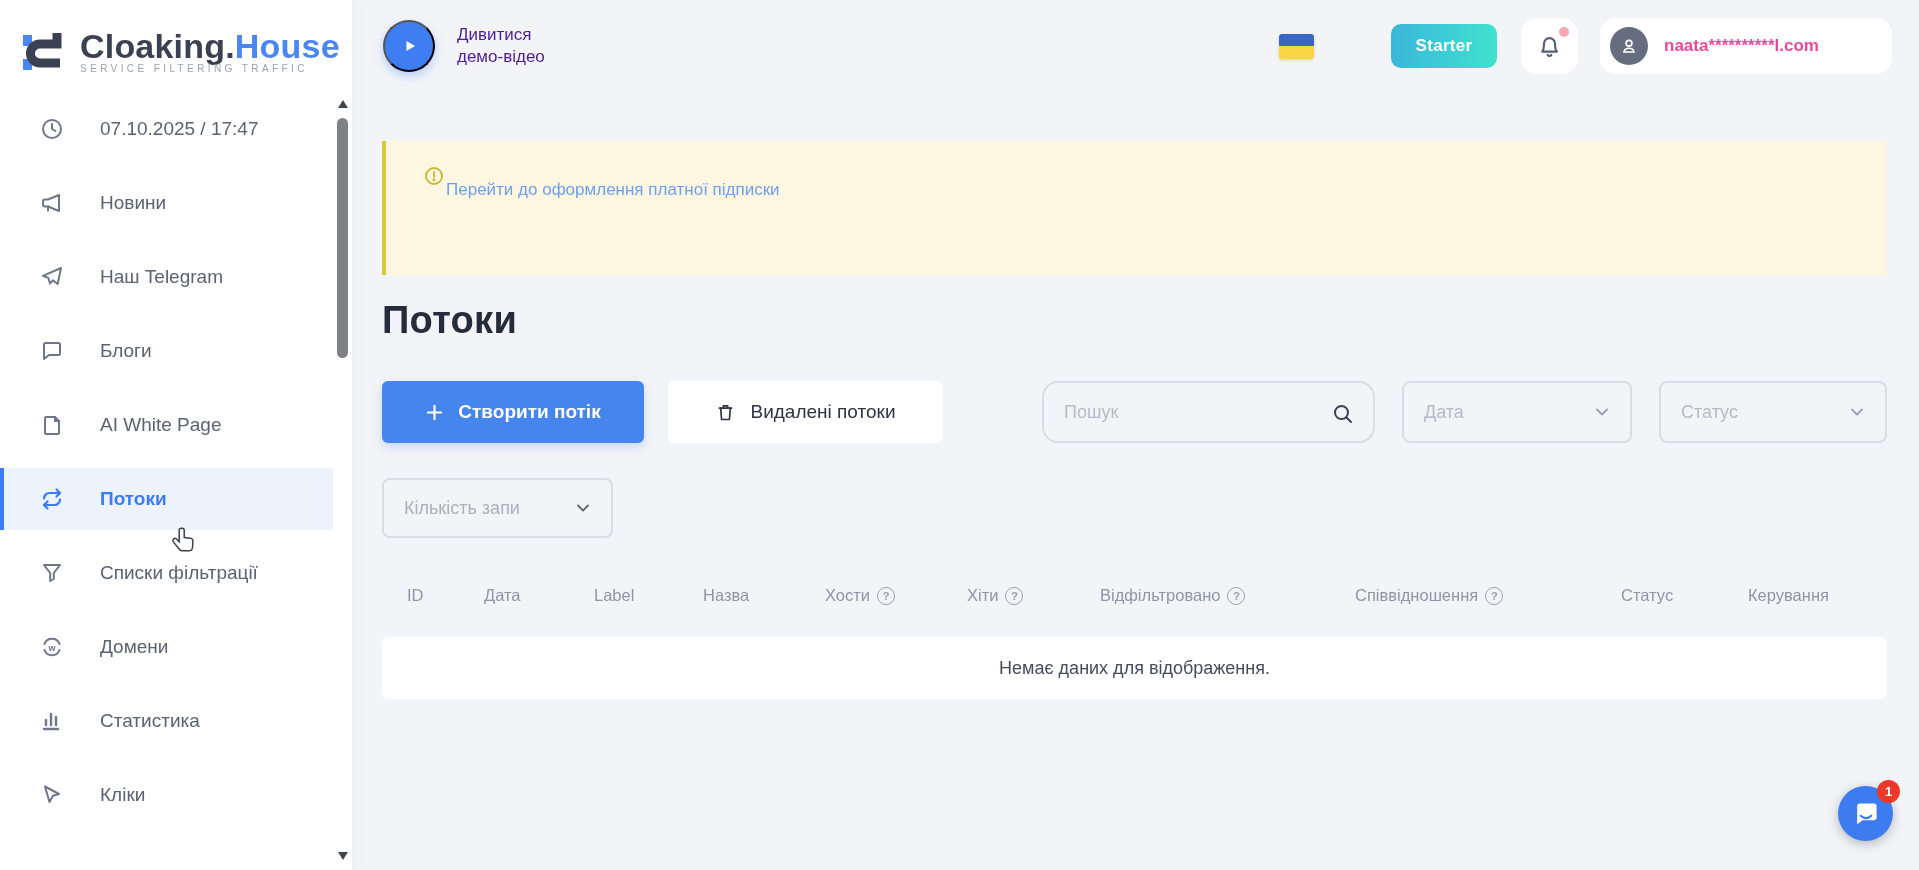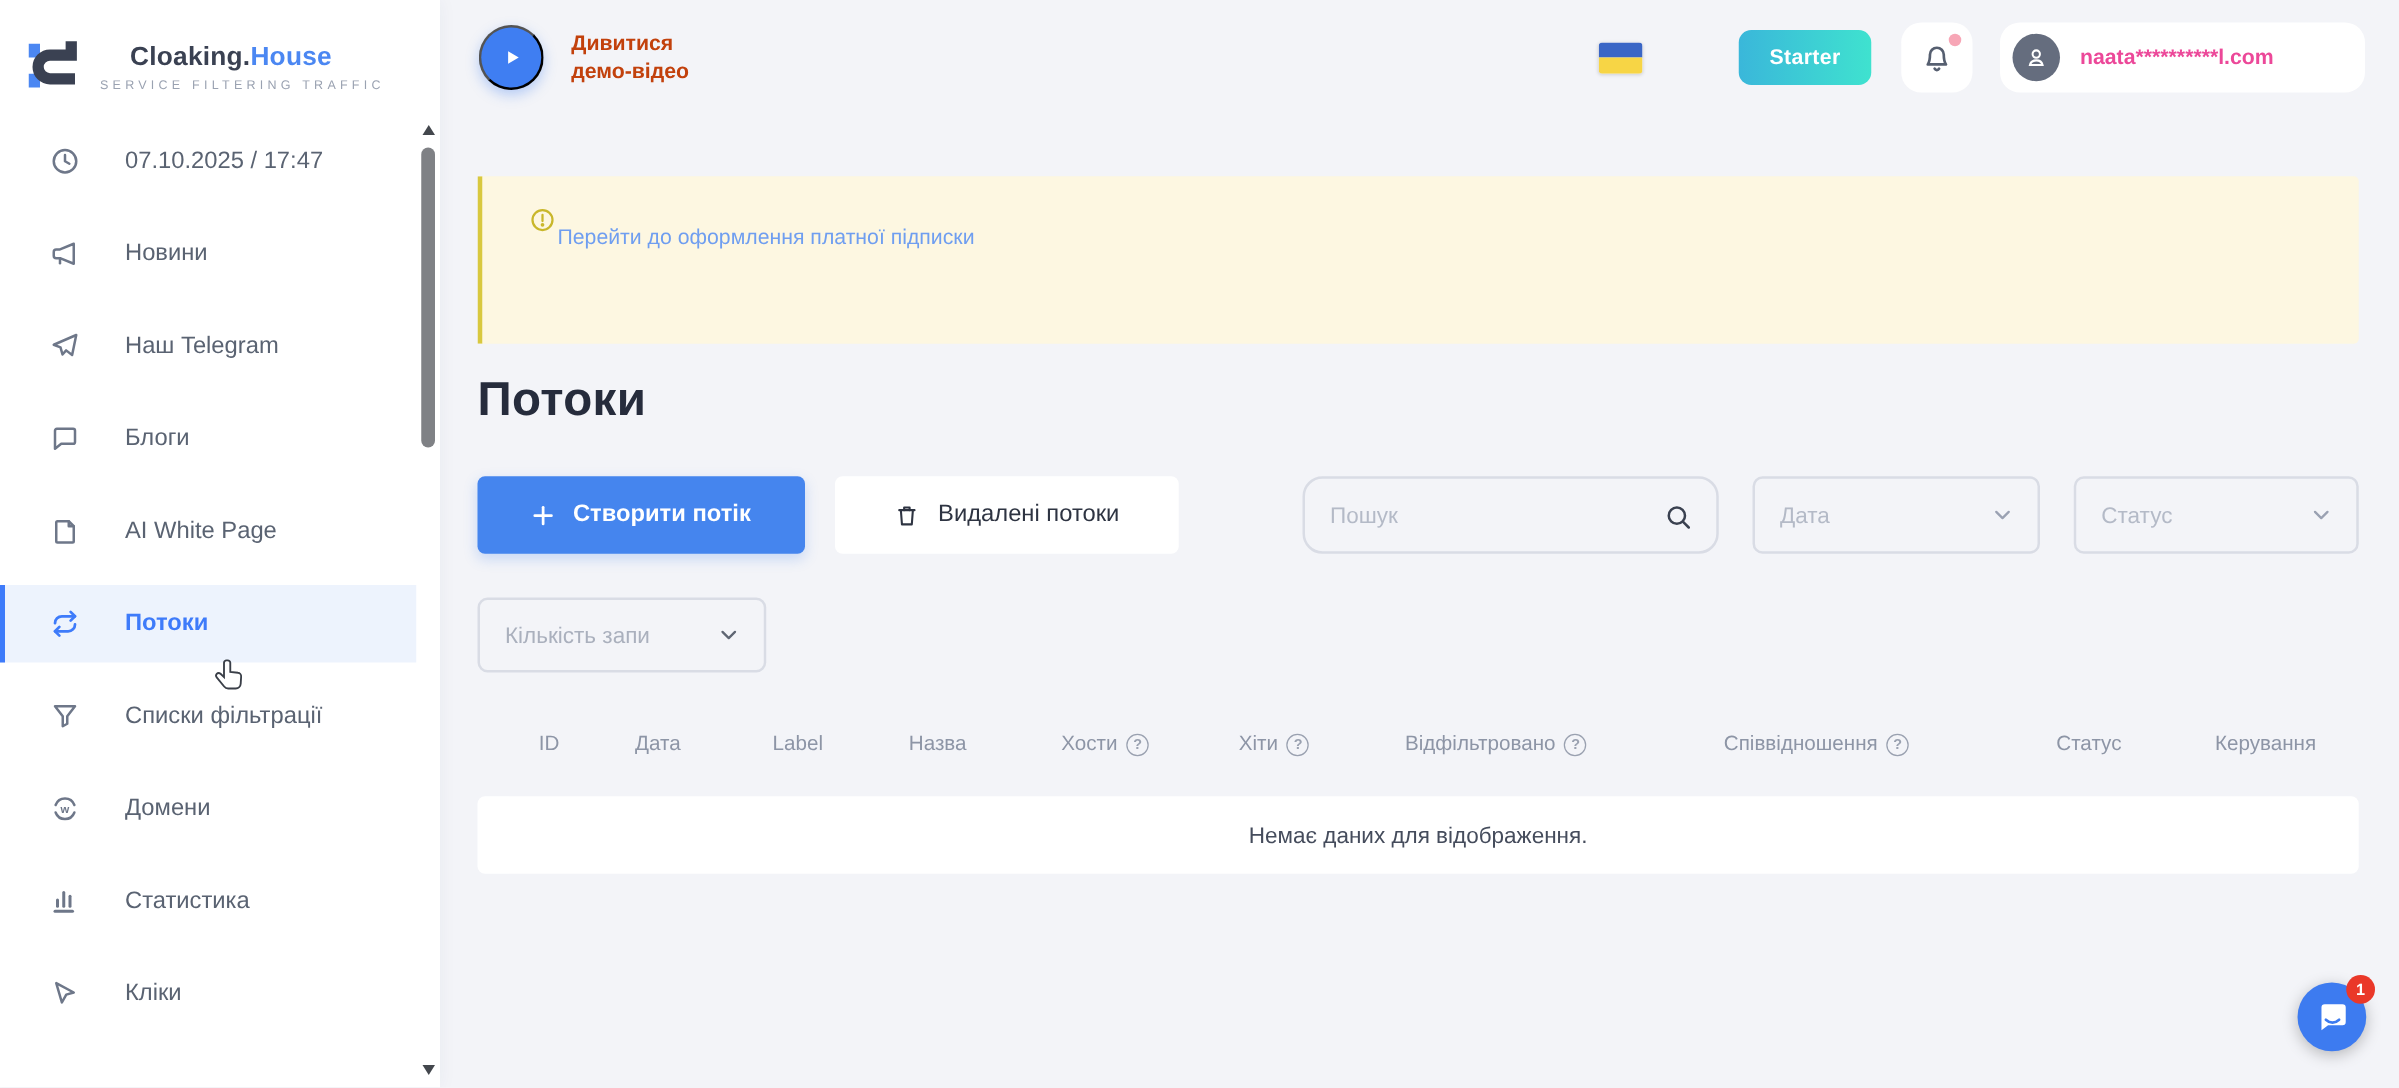--- a/index.html
+++ b/index.html
@@ -16,21 +16,21 @@
   
   .sidebar {
     position:absolute; left:0; top:0; width:352px; height:870px;
     background:#ffffff;
     box-shadow:0 0 14px rgba(40,50,90,0.05);
     z-index:3;
   }
   .logo-row { display:flex; align-items:flex-start; gap:12px; padding:30px 0 0 22px; }
   .logo-mark { width:46px; height:46px; flex:0 0 auto; }
   .logo-text-block { padding-top:2px; }
-  .logo-name { font-size:21px; font-weight:700; letter-spacing:0.2px; color:#3a4152; line-height:28px;margin-left:24px; }
+  .logo-name { font-size:34px; font-weight:700; letter-spacing:0.2px; color:#3a4152; line-height:28px; }
   .logo-name .accent { color:#4b87f2; }
   .logo-tagline { margin-top:3px; font-size:10px; letter-spacing:3.4px; color:#9aa2b1; font-weight:500; white-space:nowrap; }
 
   .nav { margin-top:22px; }
   .nav-item {
     display:flex; align-items:center; gap:36px;
     height:62px; margin-bottom:12px; width:333px;
     padding-left:36px; cursor:pointer;
     border-left:4px solid transparent;
     color:#5a6372; font-size:19px;
@@ -61,21 +61,21 @@
     position:absolute; left:352px; top:0; width:1567px; height:92px;
     display:flex; align-items:center; padding:0 27px 0 31px;
     background:#f3f4f8; z-index:2;
   }
   .play-btn {
     width:52px; height:52px; border-radius:50%;
     background:#3f7ef2; display:flex; align-items:center; justify-content:center;
     cursor:pointer; flex:0 0 auto;
     box-shadow:0 4px 10px rgba(63,126,242,0.35);
   }
-  .demo-text { margin-left:22px; font-size:17px; font-weight:700; color:#c2410c; line-height:22px; }
+  .demo-text { margin-left:22px; font-size:17px; font-weight:400; color:#4c1d95; line-height:22px; }
   .flag {
     width:35px; height:25px; border-radius:3px; overflow:hidden;
     margin-left:auto; cursor:pointer; box-shadow:0 1px 3px rgba(0,0,0,0.15);
     flex:0 0 auto;
   }
   .flag-top { height:50%; background:var(--flag-blue,#3a66c6); }
   .flag-bottom { height:50%; background:var(--flag-yellow,#f7d545); }
   .starter-btn {
     margin-left:77px; width:106px; height:44px; border:none; border-radius:10px;
     background:linear-gradient(90deg, var(--starter-grad-start,#3ab7da), var(--starter-grad-end,#3fe2cf));
@@ -138,21 +138,21 @@
   }
   .select-date   { width:230px; margin-left:27px; }
   .select-status { width:228px; margin-left:27px; }
   .row2 { margin-top:35px;text-align:center; }
   .select-perpage { width:231px; height:60px; color:#aab0bd; }
   .select-perpage .chev { color:#5f6673; }
   .chev { color:#9aa1b2; }
   .select-label { overflow:hidden; white-space:nowrap; }
 
   .table-head { position:relative; margin-top:45px; height:30px; font-size:16.5px; color:#8d95a6; }
-  .th { position:absolute; top:3px; display:flex; align-items:center; gap:7px; white-space:nowrap;margin-left:24px; }
+  .th { position:absolute; top:3px; display:flex; align-items:center; gap:7px; white-space:nowrap; }
   .help {
     width:18px; height:18px; border-radius:50%; border:1.6px solid #9aa1b0;
     font-size:11.5px; font-weight:700; color:#9aa1b0;
     display:inline-flex; align-items:center; justify-content:center; cursor:pointer;
   }
   .empty-row {
     margin-top:24px; height:62px; background:#fff; border-radius:6px;
     display:flex; align-items:center; justify-content:center;
     font-size:18px; color:#454c5c;
   }

